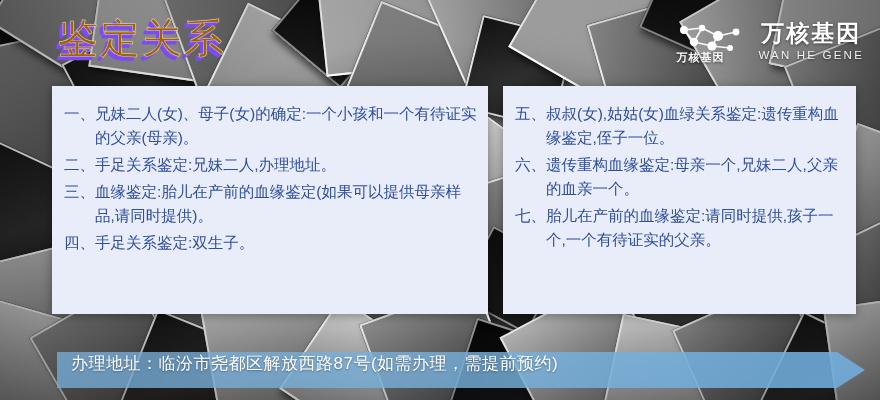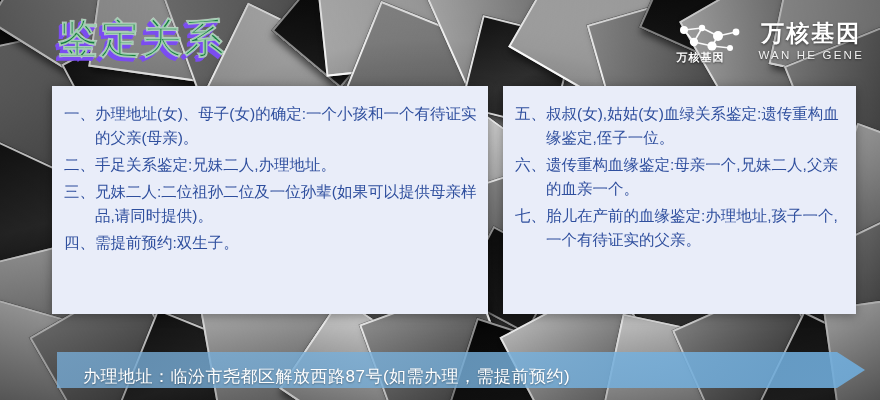--- a/index.html
+++ b/index.html
@@ -35,23 +35,23 @@
     position:absolute; inset:0;
     background:
       radial-gradient(ellipse at 50% 45%, rgba(255,255,255,0.06) 0%, rgba(0,0,0,0) 45%, rgba(0,0,0,0.45) 100%);
     pointer-events:none;
   }
 
   
   #title {
     position:absolute; left:58px; top:18px;
     font-size:40px; line-height:1;
-    font-weight:700;
+    font-weight:400;
     letter-spacing:2px;
-    color:#15803d;
+    color:#a16207;
     text-shadow:
       -3px 3px 0 #7b4df0,
       -3.5px 3.5px 0 #7b4df0,
       -2px 2px 0 #8a5ef5,
       0 0 1px rgba(255,255,255,.9);
     white-space:nowrap;
     -webkit-text-stroke:0.5px rgba(255,255,255,.6);
   }
 
   
@@ -103,22 +103,22 @@
     white-space:nowrap;
     letter-spacing:0;
   }
   .item-text { flex:1 1 auto; }
 
   
   #footer {
     position:absolute;
     left:57px; top:352px;
     width:808px; height:36px;
-    display:flex; align-items:flex-end;
-    padding-left:26px;
+    display:flex; align-items:flex-start;
+    padding-left:14px;
     color:#ffffff;
     font-size:17px;
     letter-spacing:.5px;
     white-space:nowrap;
     background:linear-gradient(90deg,
         rgba(118,170,212,0.80) 0%,
         rgba(120,176,219,0.80) 45%,
         rgba(116,176,222,0.85) 75%,
         rgba(112,174,222,0.88) 100%);
     -webkit-clip-path:polygon(0 0, calc(100% - 28px) 0, 100% 50%, calc(100% - 28px) 100%, 0 100%);
@@ -202,46 +202,46 @@
   </div>
   <div id="logo-text">
     <span id="logo-cn">万核基因</span>
     <span id="logo-en">WAN HE GENE</span>
   </div>
 </div>
 
 <div class="panel" id="panel-left">
   <div class="item">
     <span class="item-num">一、</span>
-    <span class="item-text">办理地址(女)、母子(女)的确定:一个小孩和一个有待证实的父亲(母亲)。</span>
+    <span class="item-text">兄妹二人(女)、母子(女)的确定:一个小孩和一个有待证实的父亲(母亲)。</span>
   </div>
   <div class="item">
     <span class="item-num">二、</span>
     <span class="item-text">手足关系鉴定:兄妹二人,办理地址。</span>
   </div>
   <div class="item">
     <span class="item-num">三、</span>
-    <span class="item-text">兄妹二人:二位祖孙二位及一位孙辈(如果可以提供母亲样品,请同时提供)。</span>
+    <span class="item-text">血缘鉴定:胎儿在产前的血缘鉴定(如果可以提供母亲样品,请同时提供)。</span>
   </div>
   <div class="item">
     <span class="item-num">四、</span>
-    <span class="item-text">需提前预约:双生子。</span>
+    <span class="item-text">手足关系鉴定:双生子。</span>
   </div>
 </div>
 
 <div class="panel" id="panel-right">
   <div class="item">
     <span class="item-num">五、</span>
     <span class="item-text">叔叔(女),姑姑(女)血绿关系鉴定:遗传重构血缘鉴定,侄子一位。</span>
   </div>
   <div class="item">
     <span class="item-num">六、</span>
     <span class="item-text">遗传重构血缘鉴定:母亲一个,兄妹二人,父亲的血亲一个。</span>
   </div>
   <div class="item">
     <span class="item-num">七、</span>
-    <span class="item-text">胎儿在产前的血缘鉴定:办理地址,孩子一个,一个有待证实的父亲。</span>
+    <span class="item-text">胎儿在产前的血缘鉴定:请同时提供,孩子一个,一个有待证实的父亲。</span>
   </div>
 </div>
 
 <div id="footer">
   <span>办理地址：临汾市尧都区解放西路87号(如需办理，需提前预约)</span>
 </div>
 
 </body></html>

